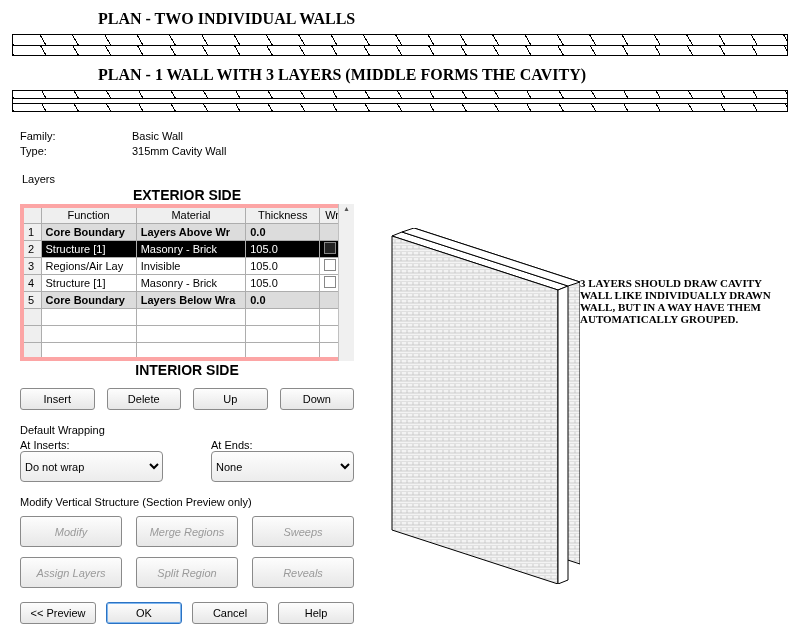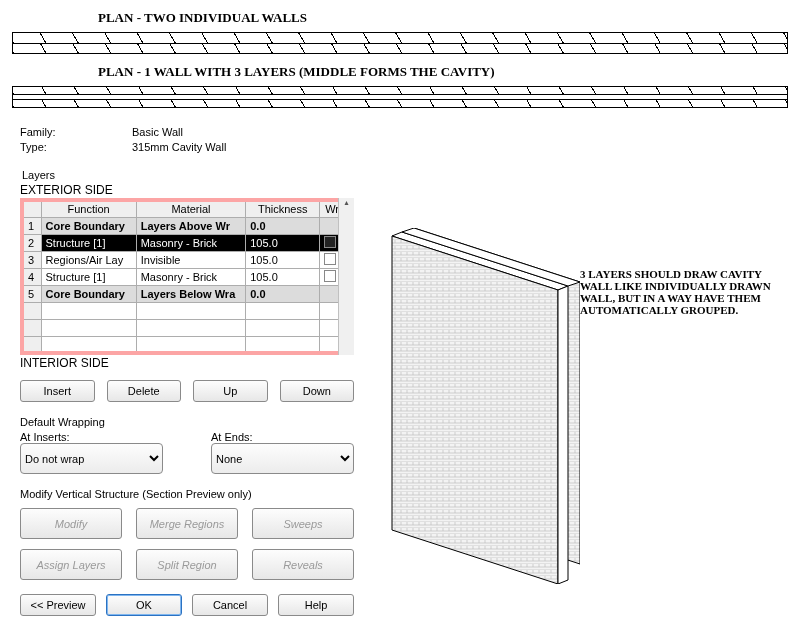--- a/index.html
+++ b/index.html
@@ -6,21 +6,21 @@
   body {
     margin: 0;
     font-family: Tahoma, Arial, sans-serif;
     font-size: 11px;
     background: #fff;
     color: #000;
     width: 800px;
   }
   .plan-label {
     font-family: "Times New Roman", serif;
-    font-size: 13px;
+    font-size: 16px;
     font-weight: bold;
     margin-left: 98px;
     margin-top: 10px;
   }
   .plan-wall {
     position: relative;
     height: 22px;
     margin: 6px 12px 2px 12px;
     border: 1px solid #000;
   }
@@ -40,21 +40,21 @@
   .meta-row { display:flex; margin-bottom:3px; }
   .meta-row .k { width: 112px; }
   .sh-wrap { display:flex; align-items:center; }
   .sh-wrap input {
     width: 60px; height: 18px; font: inherit;
     border:1px solid #7a7a7a; padding:0 3px;
     background: #cfe6ff; color:#000;
   }
   .sh-wrap input::selection { background:#1a6fd6; color:#fff; }
   .section-title { margin: 16px 0 2px 2px; }
-  .center-label { font-size:12px; margin:1px 0; }
+  .center-label { text-align:center; font-size:14px; margin:1px 0;font-weight:bold; }
   .table {
     border:4px solid #fca5a5; width:100%;
     border-collapse: collapse; background:#fff;
     position:relative;
   }
   .table th, .table td {
     border:1px solid #adadad;
     padding: 1px 4px; height:17px; font:inherit; text-align:left;
     overflow:hidden; white-space:nowrap;
   }
@@ -87,21 +87,21 @@
     width:100%; height:31px; font:inherit;
     background: linear-gradient(#fdfdfd,#ececec);
     border:1px solid #8a8a8a; border-radius:4px;
   }
   .btn-grid { display:grid; grid-template-columns:1fr 1fr 1fr; gap:10px 14px; margin-top:8px;}
   .btn-grid .btn { height:31px;font-style:italic; }
   .bottom-row { display:flex; gap:10px; margin-top:14px; }
   .bottom-row .btn { flex:1; }
   .preview-btn { flex:1; }
   .annot {
-    position:absolute; top:268px; left:580px; width:200px;
+    position:absolute; top:277px; left:580px; width:200px;
     font-family:"Times New Roman", serif; font-size:11px; font-weight:bold;
   }
   .iso-img {
     position:absolute; top:228px; left:380px; width:200px; height:356px;
   }
 </style>
 </head>
 <body>
 
 <div class="plan-label">PLAN - TWO INDIVIDUAL WALLS</div>

